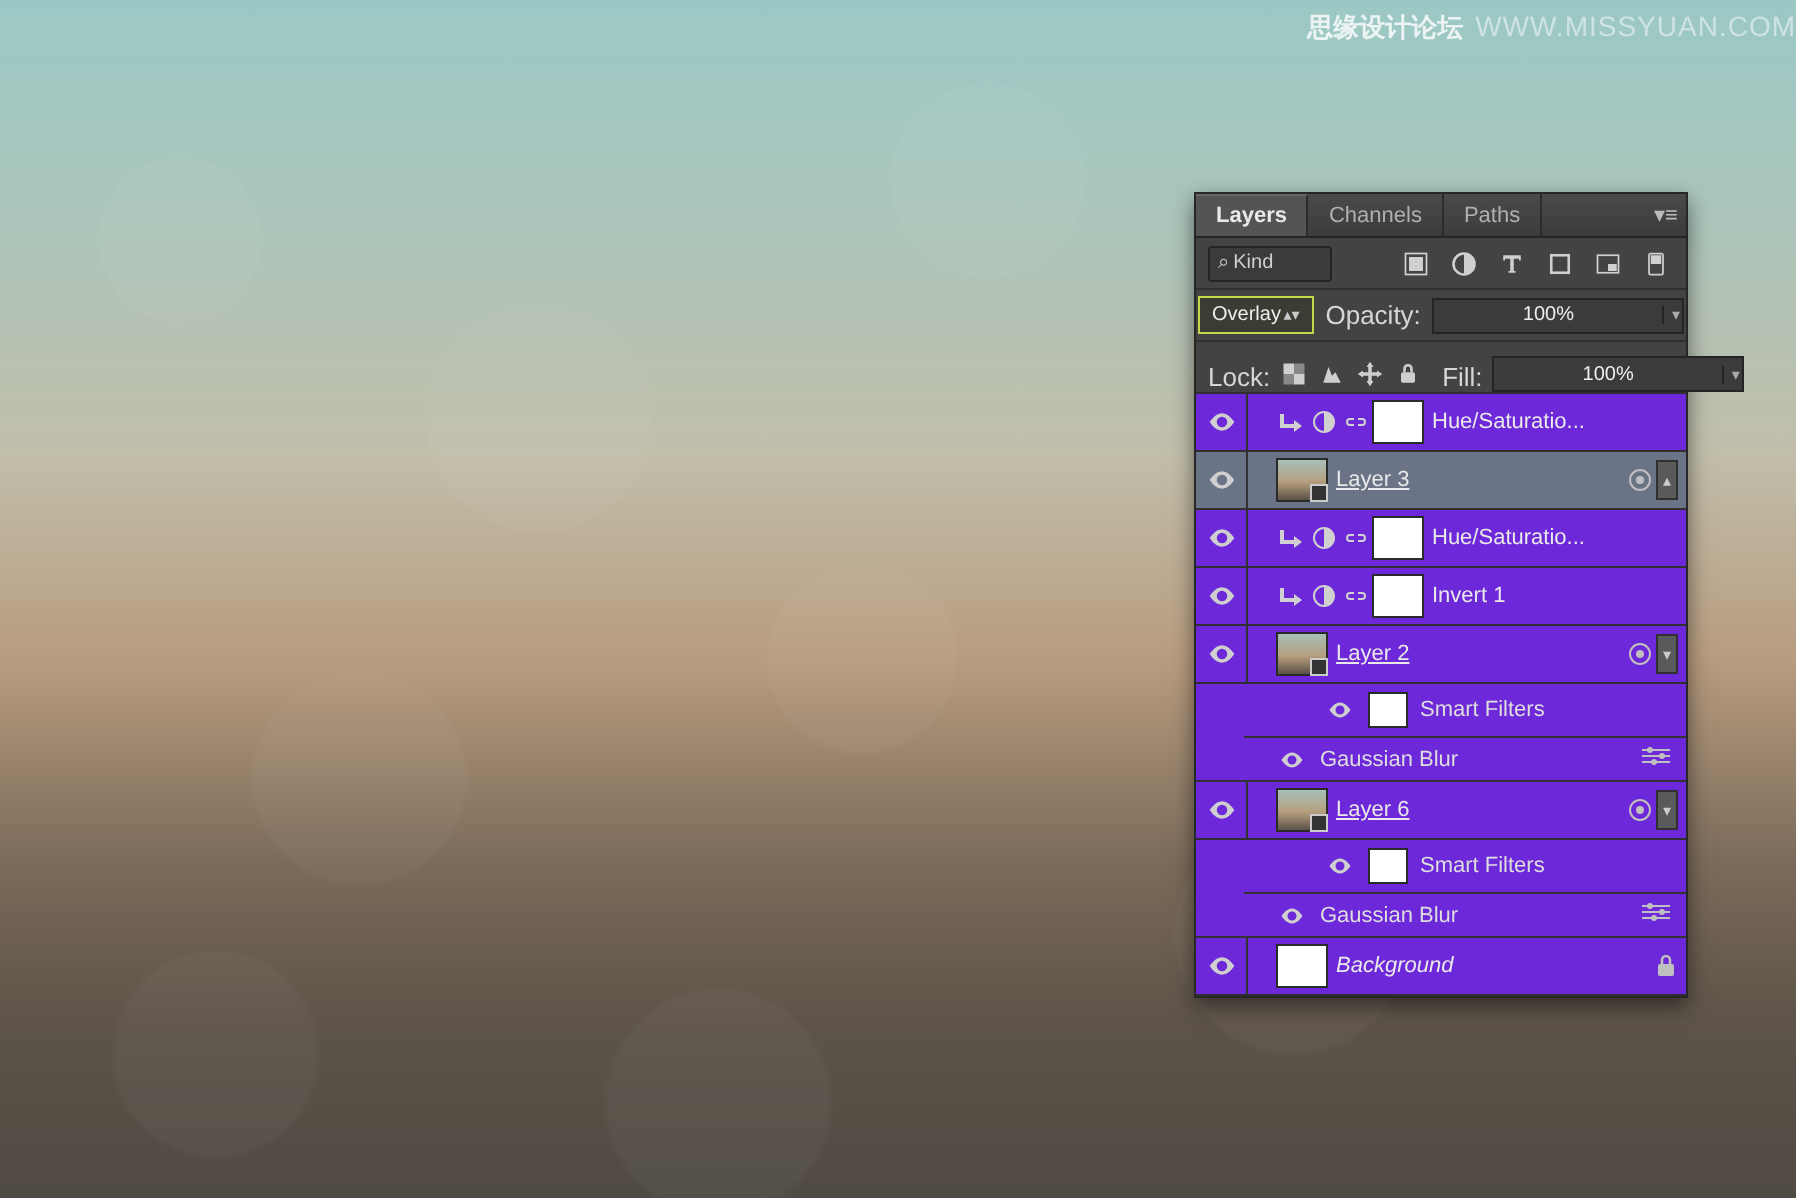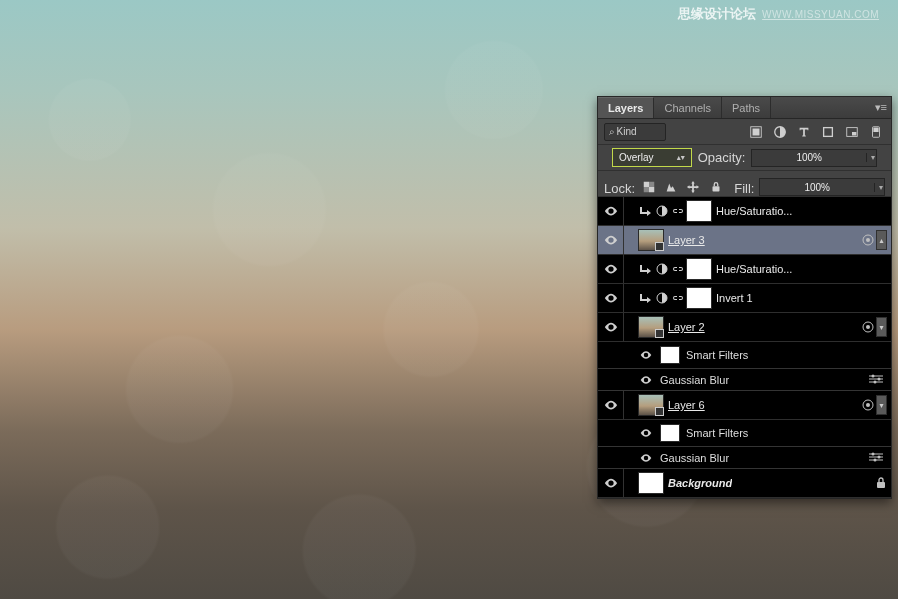--- a/index.html
+++ b/index.html
@@ -11,68 +11,68 @@
  radial-gradient(circle at 30% 35%,rgba(255,255,255,.03) 55px,transparent 58px),
  radial-gradient(circle at 55% 15%,rgba(255,255,255,.03) 48px,transparent 50px),
  radial-gradient(circle at 78% 45%,rgba(255,255,255,.03) 60px,transparent 63px),
  radial-gradient(circle at 20% 65%,rgba(255,255,255,.03) 52px,transparent 55px),
  radial-gradient(circle at 48% 55%,rgba(255,255,255,.03) 46px,transparent 49px),
  radial-gradient(circle at 72% 78%,rgba(255,255,255,.03) 58px,transparent 61px),
  radial-gradient(circle at 90% 25%,rgba(255,255,255,.03) 44px,transparent 47px),
  radial-gradient(circle at 12% 88%,rgba(255,255,255,.03) 50px,transparent 53px),
  radial-gradient(circle at 40% 92%,rgba(255,255,255,.03) 55px,transparent 58px);}
 
-.watermark{position:absolute;top:5px;right:19px;display:flex;gap:6px;align-items:center;font-size:11px;color:rgba(255,255,255,.6);}
+.watermark{position:absolute;top:5px;right:0;display:flex;gap:6px;font-size:11px;color:rgba(255,255,255,.6);}
 .watermark strong{font-size:13px;color:rgba(255,255,255,.8);font-weight:bold;}
-.watermark span.url{letter-spacing:.5px;color:rgba(255,255,255,.5);font-size:10px;text-decoration:underline;}
-
-.panel{position:absolute;top:96px;left:597px;width:295px;background:#434343;border:1px solid #272727;box-shadow:0 4px 10px rgba(0,0,0,.5);color:#d6d6d6;font-size:11px;}
+.watermark span.url{letter-spacing:.5px;color:rgba(255,255,255,.5);font-size:14px;}
+
+.panel{position:absolute;top:96px;left:597px;width:247px;background:#434343;border:1px solid #272727;box-shadow:0 4px 10px rgba(0,0,0,.5);color:#d6d6d6;font-size:11px;}
 .tabs{display:flex;align-items:center;height:22px;background:linear-gradient(#4a4a4a,#3c3c3c);border-bottom:1px solid #262626;}
 .tab{padding:0 10px;height:100%;display:flex;align-items:center;color:#b0b0b0;cursor:default;border-right:1px solid #2c2c2c;}
 .tab.active{background:#545454;color:#e9e9e9;font-weight:bold;border-top:1px solid #666;}
 .tabs .menu{margin-left:auto;width:20px;text-align:center;color:#bcbcbc;}
 
 .toolbar-a{display:flex;align-items:center;height:26px;padding:0 6px;gap:6px;border-bottom:1px solid #303030;}
 .search{display:flex;align-items:center;width:62px;height:18px;background:#3b3b3b;border:1px solid #242424;border-radius:2px;padding:0 4px;color:#cfcfcf;font-size:10px;}
 .search .mag{font-size:10px;margin-right:2px;}
 .iconbtn{width:18px;height:18px;display:flex;align-items:center;justify-content:center;color:#cfcfcf;cursor:pointer;}
 .iconbtn svg{width:14px;height:14px;fill:#cfcfcf;}
 .spacer{flex:1;}
 
-.toolbar-b{display:flex;align-items:center;height:26px;padding:0 14px;gap:6px;border-bottom:1px solid #303030;}
+.toolbar-b{display:flex;align-items:center;height:26px;padding:0 1px;gap:6px;border-bottom:1px solid #303030;}
 .blend{width:110px;height:19px;background:#3a3d33;border:1px solid #c2d94a;padding:0 6px;display:flex;align-items:center;justify-content:space-between;color:#eee;font-size:10px;}
 .blend .arrows{font-size:8px;color:#c8c8c8;}
 .lbl{font-size:13px;color:#d6d6d6;}
 .numfield{display:flex;align-items:center;height:18px;background:#3b3b3b;border:1px solid #242424;color:#eee;font-size:10px;}
 .numfield span{padding:0 4px;margin-left:40px;}
 .numfield .step{width:10px;text-align:center;border-left:1px solid #242424;color:#aaa;font-size:8px;}
 
 .toolbar-c{display:flex;align-items:flex-end;height:26px;padding:0 6px;gap:5px;border-bottom:1px solid #303030;}
 
-.layers-list{background:#000000;}
+.layers-list{background:#6d28d9;}
 .layer-row{display:flex;align-items:center;height:29px;border-bottom:1px solid #2e2e2e;padding-right:4px;}
 .layer-row.sel{background:#6b7387;text-align:center;}
 .eye{width:26px;display:flex;align-items:center;justify-content:center;border-right:1px solid #323232;height:100%;}
 .eye svg{width:14px;height:10px;fill:#cfcfcf;}
 .indent{width:14px;}
 .mini-icon{width:16px;height:16px;display:flex;align-items:center;justify-content:center;color:#d0d0d0;}
 .mini-icon svg{width:12px;height:12px;fill:#d0d0d0;}
 .thumb{width:26px;height:22px;border:1px solid #2a2a2a;background:#fff;position:relative;}
 .thumb.adj{background:#fff;}
 .thumb.img{background:linear-gradient(180deg,#a8c0b8,#b59e7e 55%,#5c5248);}
 .thumb .so{position:absolute;right:-1px;bottom:-1px;width:9px;height:9px;background:#333;border:1px solid #ccc;}
 .layer-name{color:#e9e9e9;font-size:11px;padding-left:4px;white-space:nowrap;overflow:hidden;text-overflow:ellipsis;}
 .smart .layer-name{text-decoration:underline;}
-.bgname{font-style:italic;font-weight:bold;}
+.bgname{font-style:italic;}
 .right-icons{margin-left:auto;display:flex;align-items:center;gap:2px;}
 .right-icons svg{width:12px;height:12px;fill:#c0c0c0;}
 .scrollbtn{width:11px;height:20px;background:#5a5a5a;border:1px solid #303030;display:flex;align-items:center;justify-content:center;font-size:8px;color:#ccc;}
 
 .sub-row{display:flex;align-items:center;height:22px;padding-left:40px;border-bottom:1px solid #343434;color:#dedede;font-size:11px;}
-.sub-row.sf{height:27px;}
+.sub-row.sf{height:27px;margin-left:24px;}
 .sf-thumb{width:20px;height:18px;background:#fff;border:1px solid #2a2a2a;margin-right:6px;}
 .sub-row .eye-sm{width:16px;display:flex;justify-content:center;margin-right:6px;}
 .sub-row .eye-sm svg{width:12px;height:8px;fill:#cfcfcf;}
 .slider-icon{margin-left:auto;margin-right:8px;}
 .slider-icon svg{width:14px;height:10px;fill:#c0c0c0;}
 </style>
 </head>
 <body>
 
 <div class="voronoi"></div>

